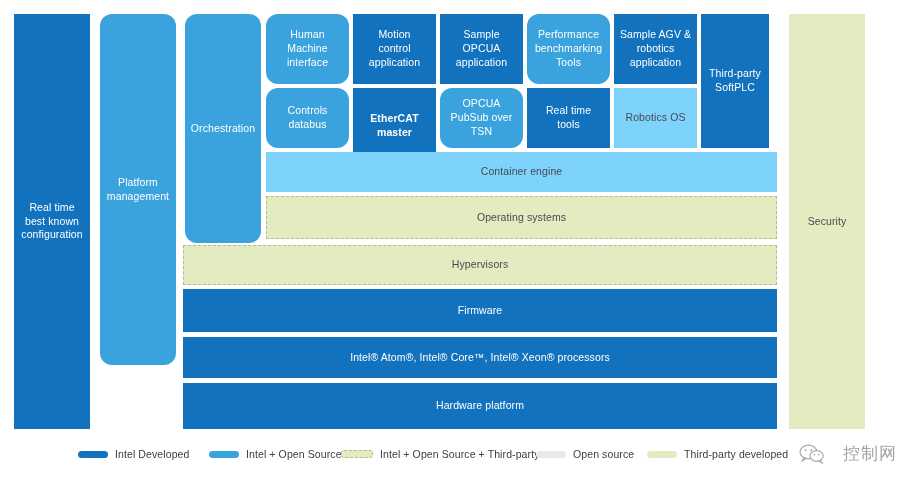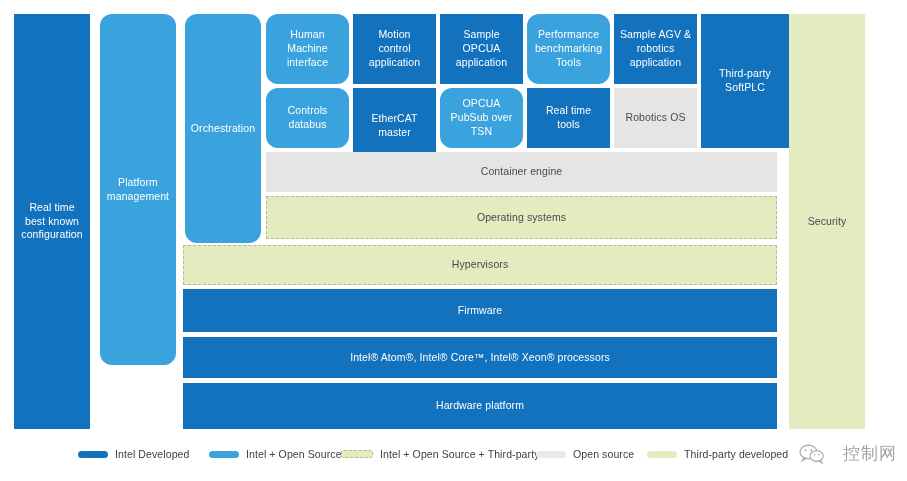--- a/index.html
+++ b/index.html
@@ -32,21 +32,21 @@
     line-height: 1.32;
     color: #ffffff;
     font-size: 10.5px;
     padding: 2px 4px;
     letter-spacing: .1px;
   }
 
   
   .c-dark      { background: #1272be; }            
   .c-light     { background: #3aa3de; border-radius: 12px; }            
-  .c-gray      { background: #e5e5e5; color:#4a4a52;text-align:right; }  
+  .c-gray      { background: #7dd3fc; color:#4a4a52;text-align:right; }  
   .c-green-d   { background: #e3ebc0; color:#4a4a52;
                  border: 1px dashed #b9b98e; }     
   .c-green     { background: #e3ebc0; color:#4a4a52; } 
 
   .lbl { display:block; }
 
   
   #legend {
     position: absolute;
     left: 0;
@@ -132,34 +132,34 @@
   <div class="blk c-light" style="left:527px; top:14px; width:83px; height:70px;">
     <span class="lbl">Performance<br>benchmarking<br>Tools</span>
   </div>
   <div class="blk c-dark" style="left:614px; top:14px; width:83px; height:70px;">
     <span class="lbl">Sample AGV &amp;<br>robotics<br>application</span>
   </div>
 
   <div class="blk c-light" style="left:266px; top:88px; width:83px; height:60px;">
     <span class="lbl">Controls<br>databus</span>
   </div>
-  <div class="blk c-dark" style="left:353px; top:88px; width:83px; height:76px;">
+  <div class="blk c-dark" style="left:353px; top:88px; width:83px; height:76px;font-weight:bold;">
     <span class="lbl">EtherCAT<br>master</span>
   </div>
   <div class="blk c-light" style="left:440px; top:88px; width:83px; height:60px;">
     <span class="lbl">OPCUA<br>PubSub over<br>TSN</span>
   </div>
   <div class="blk c-dark" style="left:527px; top:88px; width:83px; height:60px;">
     <span class="lbl">Real time<br>tools</span>
   </div>
   <div class="blk c-gray" style="left:614px; top:88px; width:83px; height:60px;">
     <span class="lbl">Robotics OS</span>
   </div>
 
-  <div class="blk c-dark" style="left:701px; top:14px; width:88px; height:134px;">
+  <div class="blk c-dark" style="left:701px; top:14px; width:68px; height:134px;">
     <span class="lbl">Third-party<br>SoftPLC</span>
   </div>
 
   <div class="blk c-gray" style="left:266px; top:152px; width:511px; height:40px;">
     <span class="lbl">Container engine</span>
   </div>
 
   <div class="blk c-green-d" style="left:183px; top:245px; width:594px; height:40px;">
     <span class="lbl">Hypervisors</span>
   </div>

